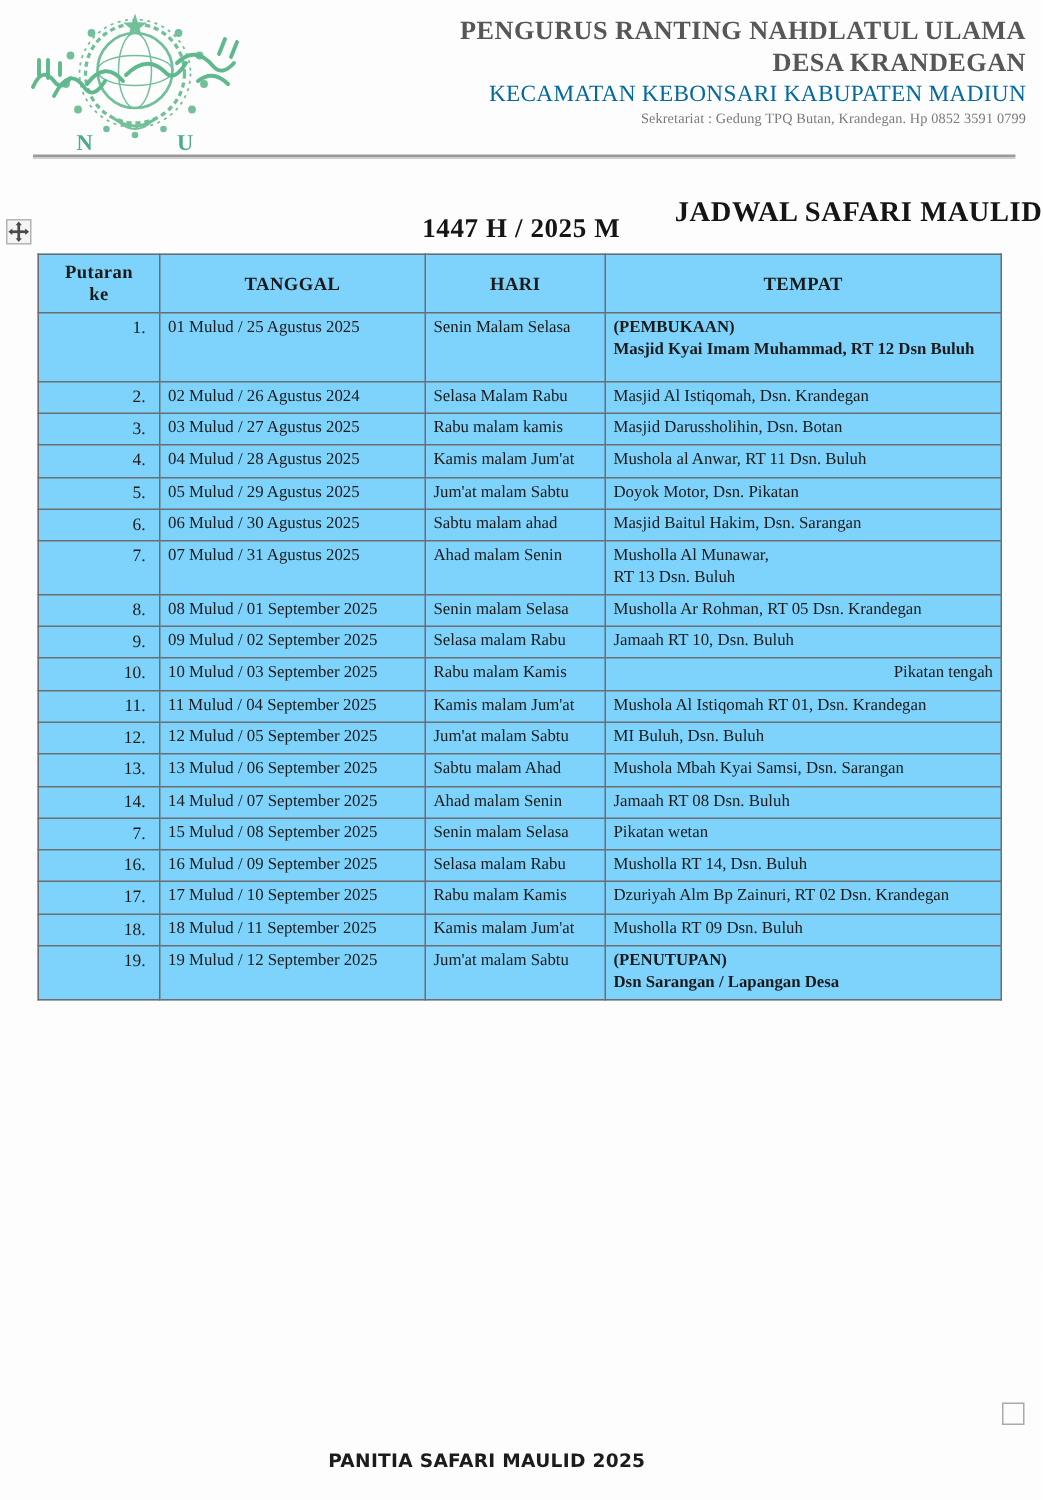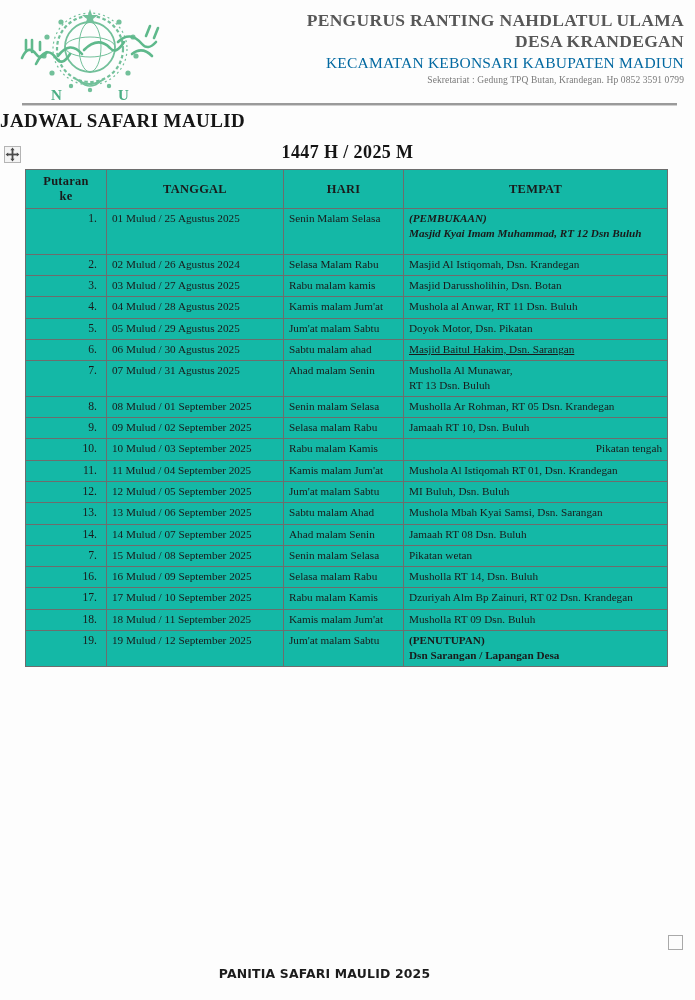--- a/index.html
+++ b/index.html
@@ -75,23 +75,23 @@
     position: absolute;
     left: 22px; top: 103px;
     width: 655px;
     height: 3px;
     background: linear-gradient(to bottom, #9a9a9a 0, #9a9a9a 1.5px, #cfcfcf 1.5px, #cfcfcf 3px);
   }
 
   
   .doc-title {
     position: absolute;
-    left: 0; top: 110px;
+    left: 0; top: 131px;
     width: 695px;
-    text-align: left;
+    text-align: right;
     font-size: 19px;
     font-weight: bold;
     letter-spacing: 0.4px;
     color: #151515;
   }
   .doc-subtitle {
     position: absolute;
     left: 0; top: 142px;
     width: 695px;
     text-align: center;
@@ -112,21 +112,21 @@
   }
   .table-move-handle svg { display: block; }
 
   
   .sched-table {
     position: absolute;
     left: 25px; top: 169px;
     width: 642px;
     border-collapse: collapse;
     table-layout: fixed;
-    background: #14b8a6;
+    background: #7dd3fc;
   }
   .sched-table td, .sched-table th {
     border: 1px solid #6d6d6d;
     vertical-align: top;
     padding: 2px 5px 3px 5px;
     font-size: 11.2px;
     line-height: 1.32;
     color: #1a1a1a;
     box-sizing: border-box;
   }
@@ -271,21 +271,21 @@
       <th>TANGGAL</th>
       <th>HARI</th>
       <th>TEMPAT</th>
     </tr>
   </thead>
   <tbody id="schedule-body">
       <tr>
         <td class="cell-no" style="height: 46px;">1.</td>
         <td>01 Mulud / 25 Agustus 2025</td>
         <td>Senin Malam Selasa</td>
-        <td class="place-bold" style="white-space: pre-line; font-style: italic;">(PEMBUKAAN)
+        <td class="place-bold" style="white-space: pre-line;">(PEMBUKAAN)
 Masjid Kyai Imam Muhammad, RT 12 Dsn Buluh</td>
       </tr>
       <tr>
         <td class="cell-no">2.</td>
         <td>02 Mulud / 26 Agustus 2024</td>
         <td>Selasa Malam Rabu</td>
         <td style="white-space: pre-line;">Masjid Al Istiqomah, Dsn. Krandegan</td>
       </tr>
       <tr>
         <td class="cell-no">3.</td>
@@ -302,21 +302,21 @@
       <tr>
         <td class="cell-no">5.</td>
         <td>05 Mulud / 29 Agustus 2025</td>
         <td>Jum'at malam Sabtu</td>
         <td style="white-space: pre-line;">Doyok Motor, Dsn. Pikatan</td>
       </tr>
       <tr>
         <td class="cell-no">6.</td>
         <td>06 Mulud / 30 Agustus 2025</td>
         <td>Sabtu malam ahad</td>
-        <td style="white-space: pre-line; text-decoration: underline;">Masjid Baitul Hakim, Dsn. Sarangan</td>
+        <td style="white-space: pre-line;">Masjid Baitul Hakim, Dsn. Sarangan</td>
       </tr>
       <tr>
         <td class="cell-no">7.</td>
         <td>07 Mulud / 31 Agustus 2025</td>
         <td>Ahad malam Senin</td>
         <td style="white-space: pre-line;">Musholla Al Munawar,
 RT 13 Dsn. Buluh</td>
       </tr>
       <tr>
         <td class="cell-no">8.</td>

